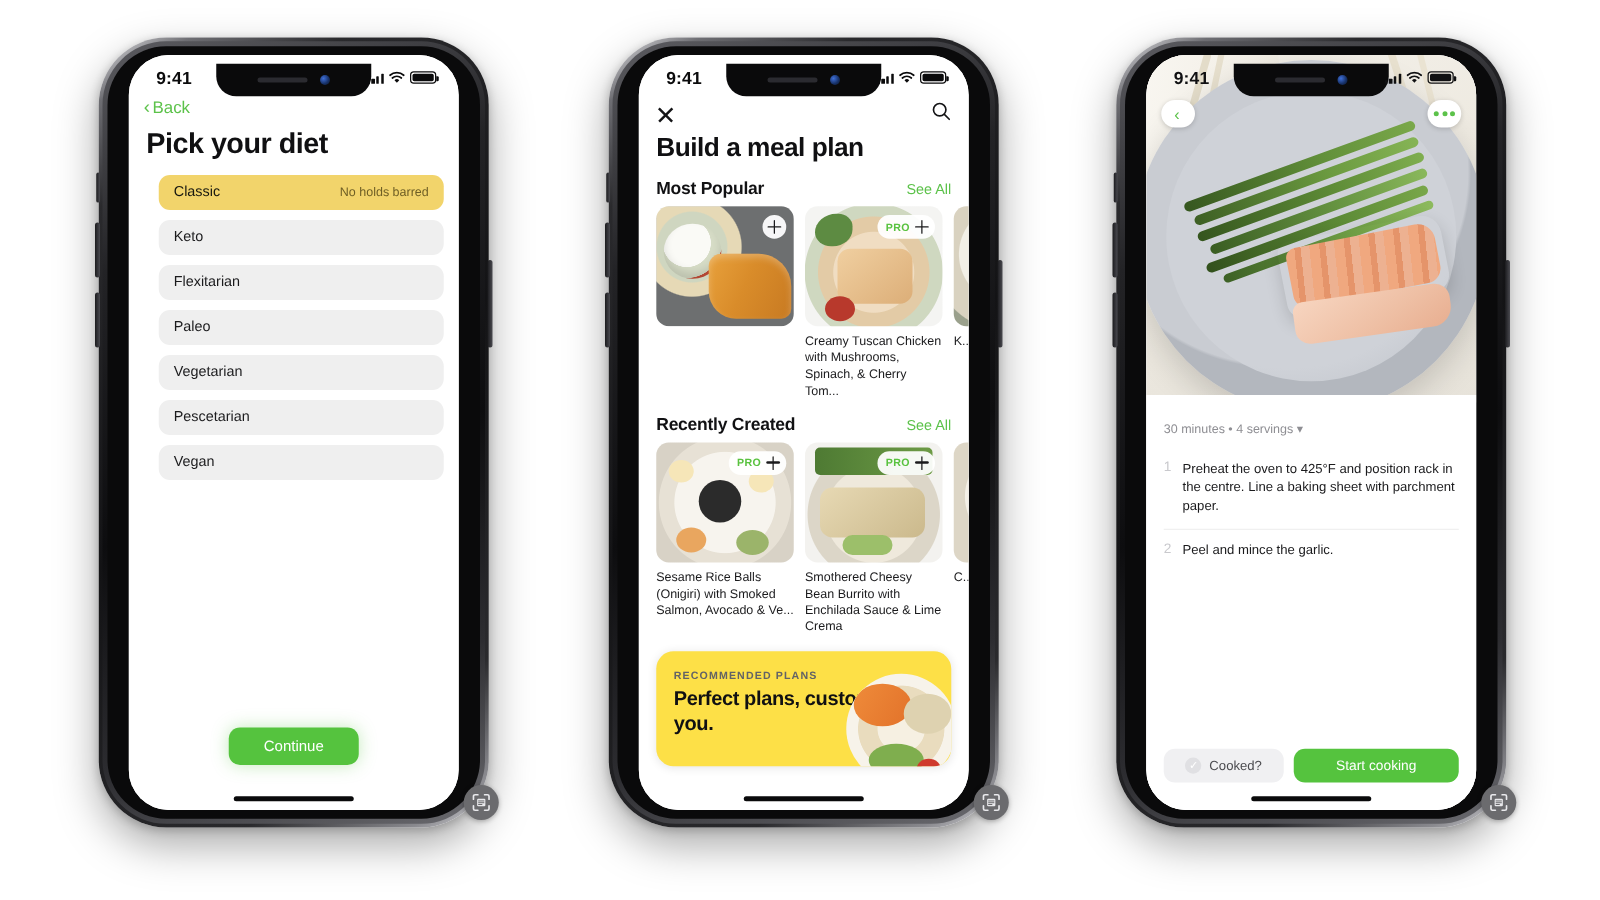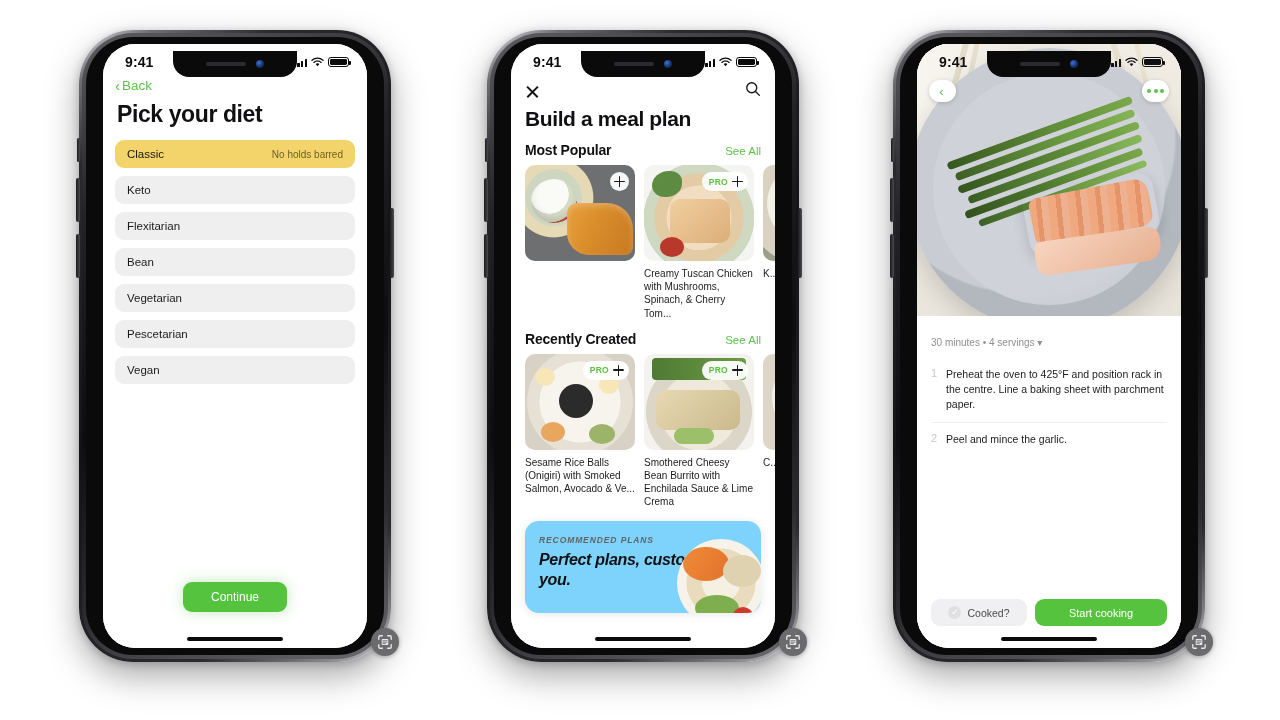--- a/index.html
+++ b/index.html
@@ -88,21 +88,21 @@
   
   .s1 { position:absolute; inset:0; background:#fff; padding: 30px 0 0 0; }
   .back-row { display:flex; align-items:center; gap:2px; padding: 4px 12px 0 12px; }
   .back-chev { color:#5cc24a; font-size: 15px; line-height: 1; font-weight: 500; }
   .back-text { color:#5cc24a; font-size: 13.5px; }
   .s1-title { font-size: 23px; font-weight: bold; color:#101012; padding: 8px 14px 2px 14px; letter-spacing:-.4px; }
   .diet-list { padding: 10px 12px 0 12px; display:flex; flex-direction:column; gap: 8px; }
   .diet-row {
     height: 28px; border-radius: 9px; background:#efefef;
     display:flex; align-items:center; justify-content:space-between;
-    padding: 0 12px; font-size: 11.5px; color:#1b1b1d;
+    padding: 0 12px; font-size: 11.5px; color:#1b1b1d;margin-left:12px;
   }
   .diet-row.selected { background:#f2d46b; }
   .diet-row.selected .diet-label { font-weight: 500; color:#17170f; }
   .diet-note { font-size: 10px; color:#6f5f25; }
   .continue-wrap { position:absolute; left:0; right:0; bottom: 36px; display:flex; justify-content:center; }
   .btn-continue {
     background:#55c33e; color:#fff; border:none; border-radius:9px;
     padding: 8px 28px; font-size: 12px; font-family:inherit; cursor:pointer;
     box-shadow: 0 0 14px rgba(85,195,62,.35);
   }
@@ -127,22 +127,22 @@
     display:flex; align-items:center; gap:4px; padding: 0 5px 0 7px;
   }
   .badge-pill.plusonly { padding: 0; width: 19px; justify-content:center; }
   .pro-txt { font-size: 8.5px; font-weight:bold; color:#59c23f; letter-spacing:.3px; }
   .plus { width: 11px; height: 11px; position:relative; }
   .plus::before, .plus::after { content:""; position:absolute; background:#1b1b1d; border-radius:1px; }
   .plus::before { left:0; top:4.7px; width:11px; height:1.6px; }
   .plus::after  { top:0; left:4.7px; height:11px; width:1.6px; }
   .promo {
     margin: 12px 14px 0 14px; height: 92px; border-radius: 14px;
-    background:#7dd3fc; box-shadow: 0 1px 8px rgba(0,0,0,.10);
-    position:relative; overflow:hidden; padding: 14px 0 0 14px; font-style: italic;
+    background:#fde047; box-shadow: 0 1px 8px rgba(0,0,0,.10);
+    position:relative; overflow:hidden; padding: 14px 0 0 14px;
   }
   .promo-kicker { font-size: 8.5px; font-weight:bold; color:#636366; letter-spacing:.9px; }
   .promo-title { font-size: 16px; font-weight:bold; color:#101012; line-height:1.25; margin-top:5px; letter-spacing:-.3px; }
   .promo-img { position:absolute; right:-4px; bottom:-14px; width: 88px; height: 88px; border-radius:50%; overflow:hidden; }
 
   
   .s3 { position:absolute; inset:0; background:#fff; }
   .hero { position:absolute; top:0; left:0; right:0; height: 278px; overflow:hidden; }
   .hero-ctrls { position:absolute; top: 36px; left:0; right:0; padding: 0 12px;
     display:flex; align-items:center; justify-content:space-between; z-index: 25; }
@@ -227,21 +227,21 @@
             <span class="diet-label">Classic</span>
             <span class="diet-note">No holds barred</span>
           </div>
           <div class="diet-row">
             <span class="diet-label">Keto</span>
           </div>
           <div class="diet-row">
             <span class="diet-label">Flexitarian</span>
           </div>
           <div class="diet-row">
-            <span class="diet-label">Bean</span>
+            <span class="diet-label">Paleo</span>
           </div>
           <div class="diet-row">
             <span class="diet-label">Vegetarian</span>
           </div>
           <div class="diet-row">
             <span class="diet-label">Pescetarian</span>
           </div>
           <div class="diet-row">
             <span class="diet-label">Vegan</span>
           </div>

